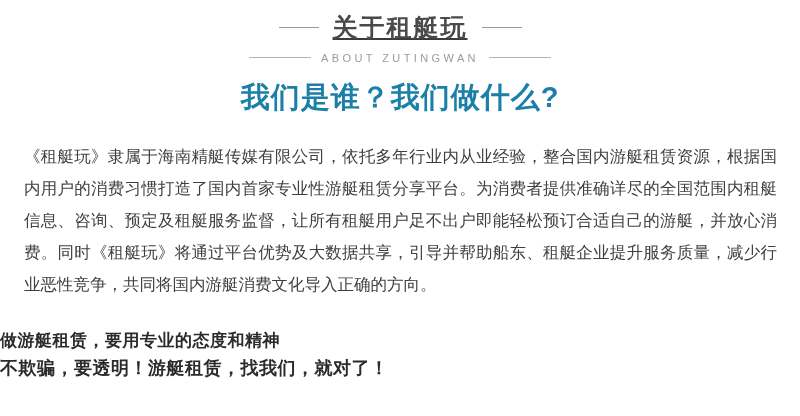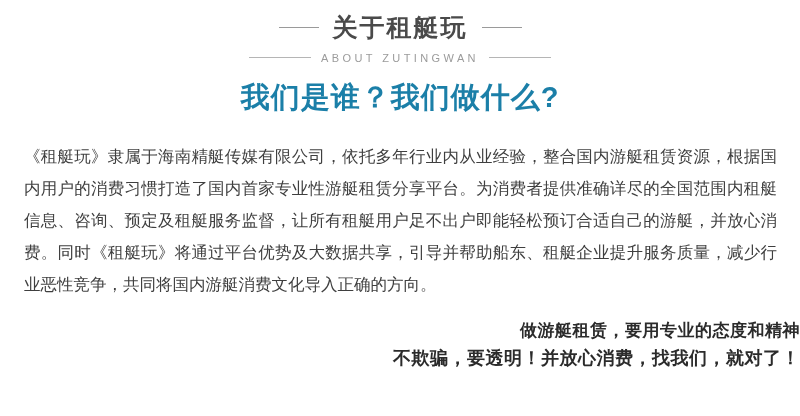--- a/index.html
+++ b/index.html
@@ -28,20 +28,21 @@
     display: flex;
     flex-direction: column;
     align-items: center;
   }
 
   .header-title-row {
     display: flex;
     align-items: center;
     justify-content: center;
     gap: 14px;
+    text-decoration: underline;
   }
 
   .header-rule {
     width: 40px;
     height: 1px;
     background: #9a9a9a;
   }
 
   .header-title {
     font-size: 25px;
@@ -88,22 +89,22 @@
     margin: 22px 23px 0 24px;
     font-size: 16.5px;
     line-height: 32px;
     color: #3f3f3f;
     text-align: justify;
     text-justify: inter-ideograph;
   }
 
   
   .slogan {
-    margin-top: 18px;
-    text-align: right;
+    margin-top: 28px;
+    text-align: left;
     font-weight: bold;
     color: #2b2b2b;
   }
   .slogan-line-1 {
     font-size: 17px;
     line-height: 26px;
     letter-spacing: 0.5px;
   }
   .slogan-line-2 {
     font-size: 18px;
@@ -128,16 +129,16 @@
       <span class="header-sub-rule"></span>
     </div>
   </div>
 
   <div class="headline">我们是谁？我们做什么?</div>
 
   <div class="body-copy">《租艇玩》隶属于海南精艇传媒有限公司，依托多年行业内从业经验，整合国内游艇租赁资源，根据国内用户的消费习惯打造了国内首家专业性游艇租赁分享平台。为消费者提供准确详尽的全国范围内租艇信息、咨询、预定及租艇服务监督，让所有租艇用户足不出户即能轻松预订合适自己的游艇，并放心消费。同时《租艇玩》将通过平台优势及大数据共享，引导并帮助船东、租艇企业提升服务质量，减少行业恶性竞争，共同将国内游艇消费文化导入正确的方向。</div>
 
   <div class="slogan">
     <div class="slogan-line-1">做游艇租赁，要用专业的态度和精神</div>
-    <div class="slogan-line-2">不欺骗，要透明！并放心消费，找我们，就对了！</div>
+    <div class="slogan-line-2">不欺骗，要透明！游艇租赁，找我们，就对了！</div>
   </div>
 
 </div>
 
 </body></html>

